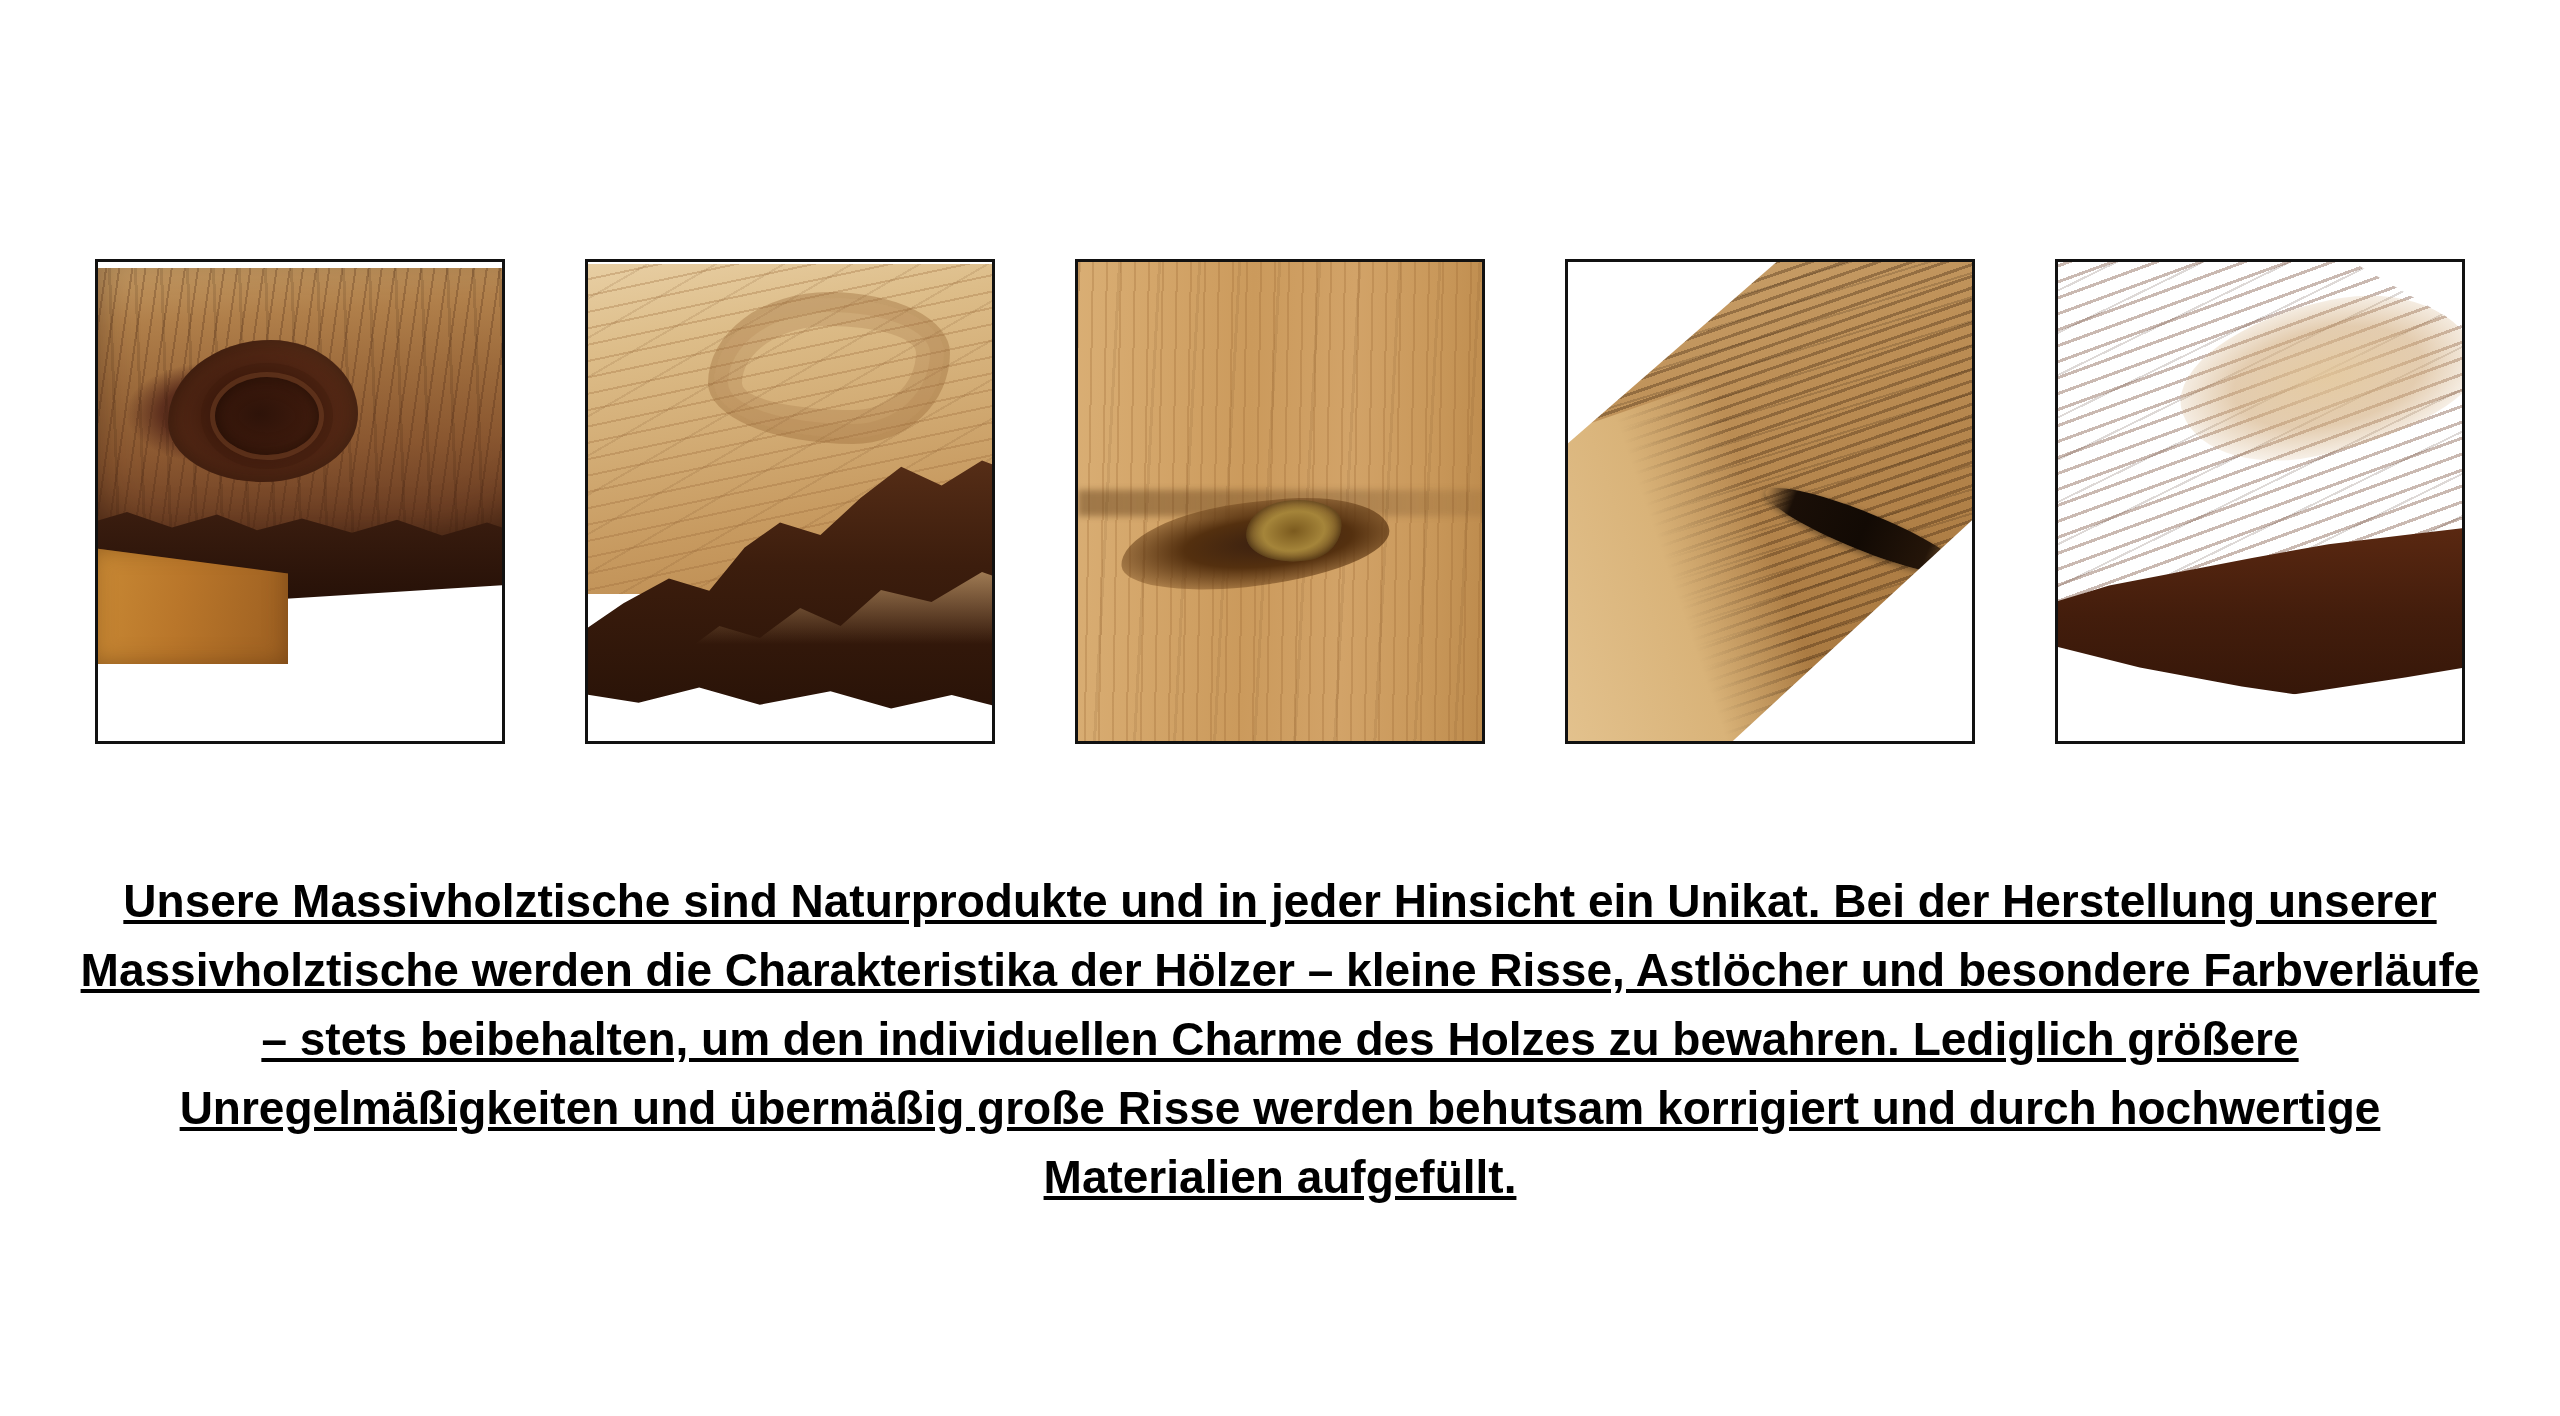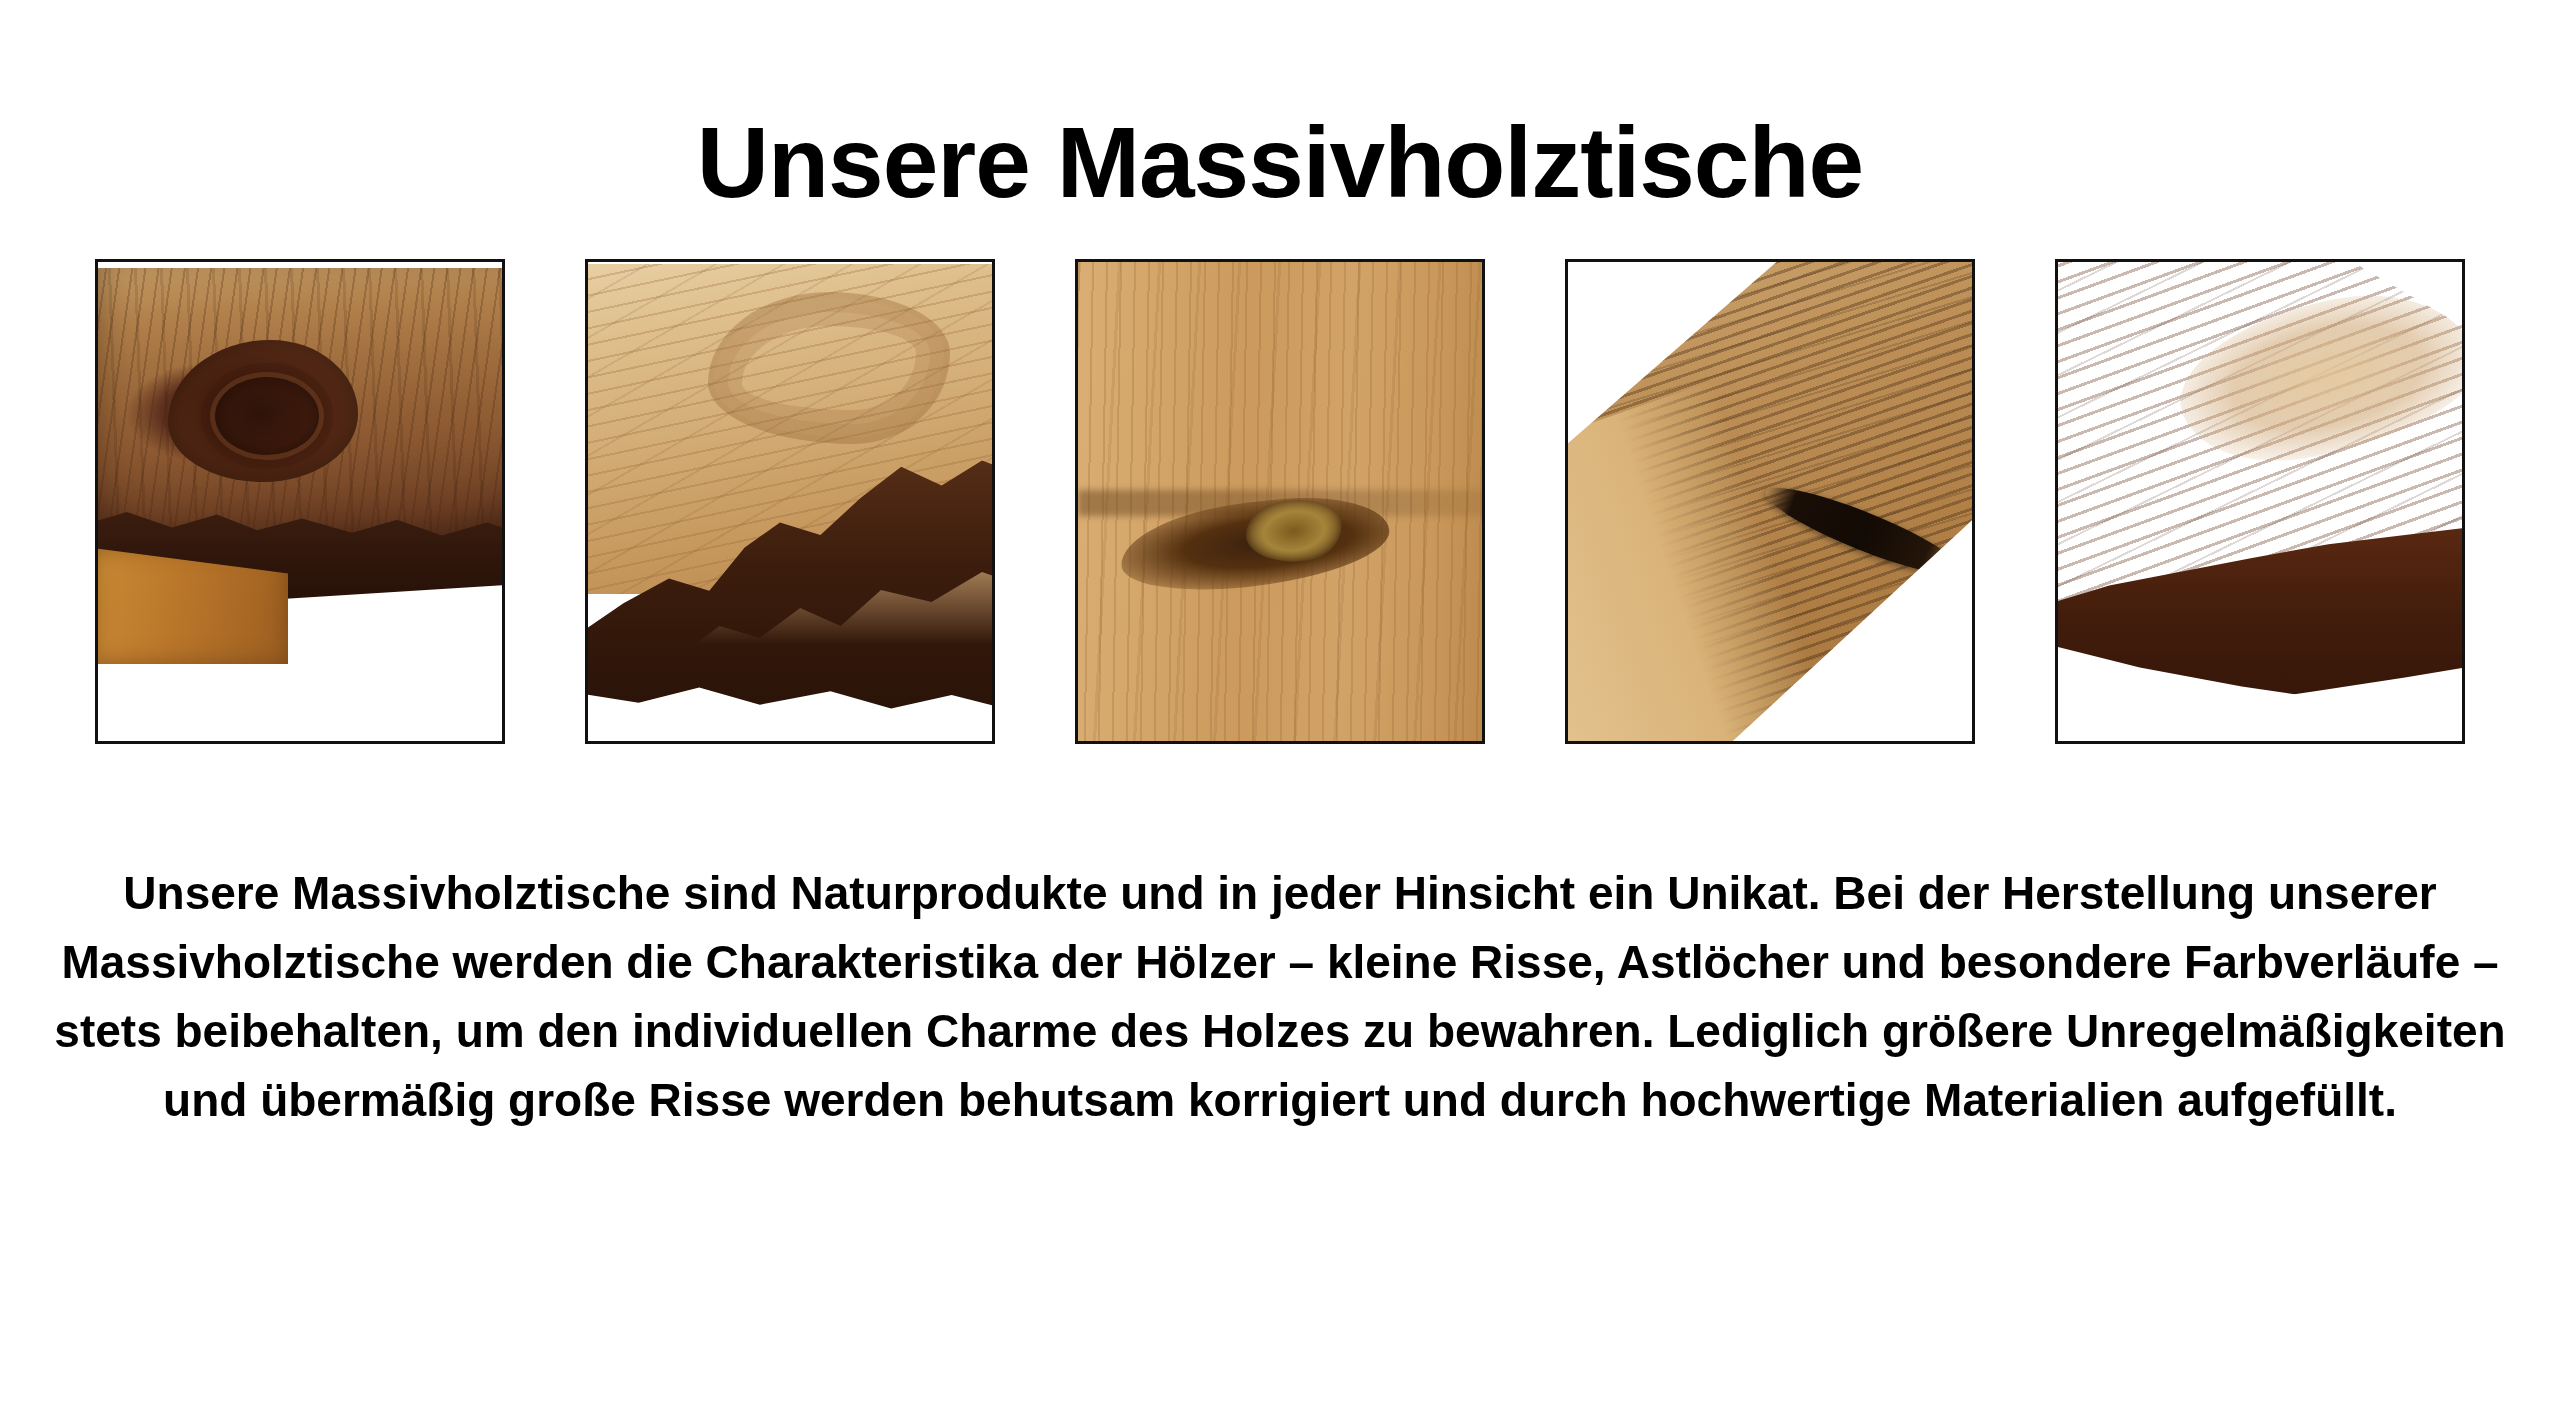--- a/index.html
+++ b/index.html
@@ -364,32 +364,32 @@
     top: 855px;
     left: 50px;
     width: 2460px;
     text-align: center;
     font-size: 46px;
     font-weight: bold;
     line-height: 1.5;
     color: #000000;
   }
   .body-copy p {
-    margin: 4px;
+    margin: 12px;
+    text-decoration: underline;
   }
   .body-copy .last-line {
     margin-top: 0;
   }
 </style>
 </head>
 <body>
 
 <div class="page">
 
-  <h1 class="title">Unsere Massivholztische</h1>
 
   <div class="gallery">
 
     <figure class="photo">
       <div class="inner">
         <div class="p1-bg"></div>
         <div class="p1-slab"></div>
         <div class="p1-grain"></div>
         <div class="p1-burl"></div>
         <div class="p1-burl-ring"></div>

